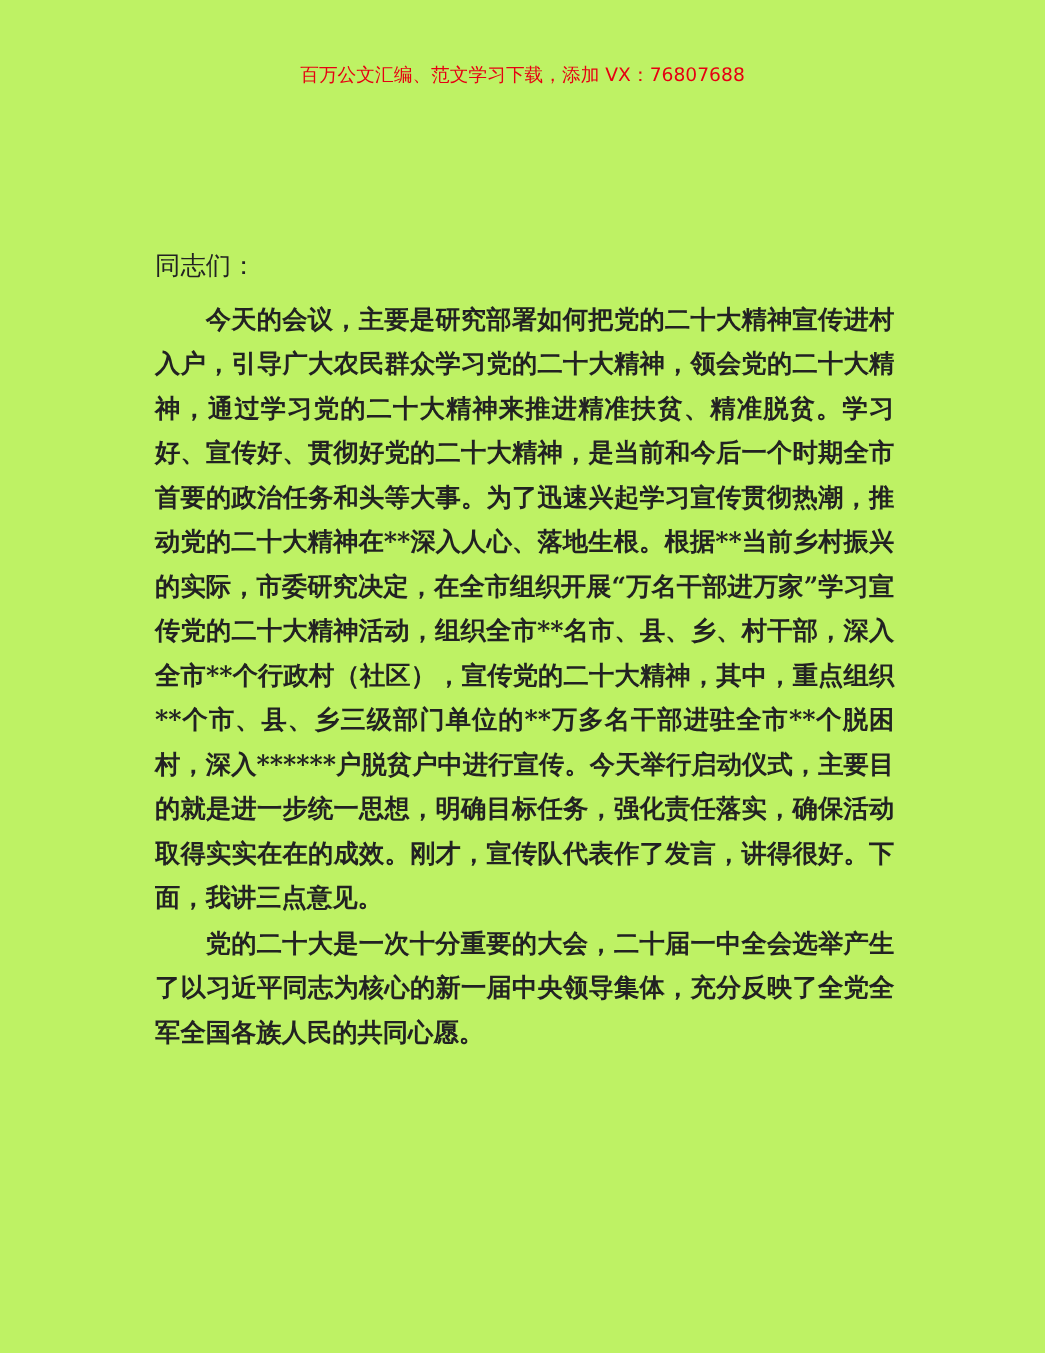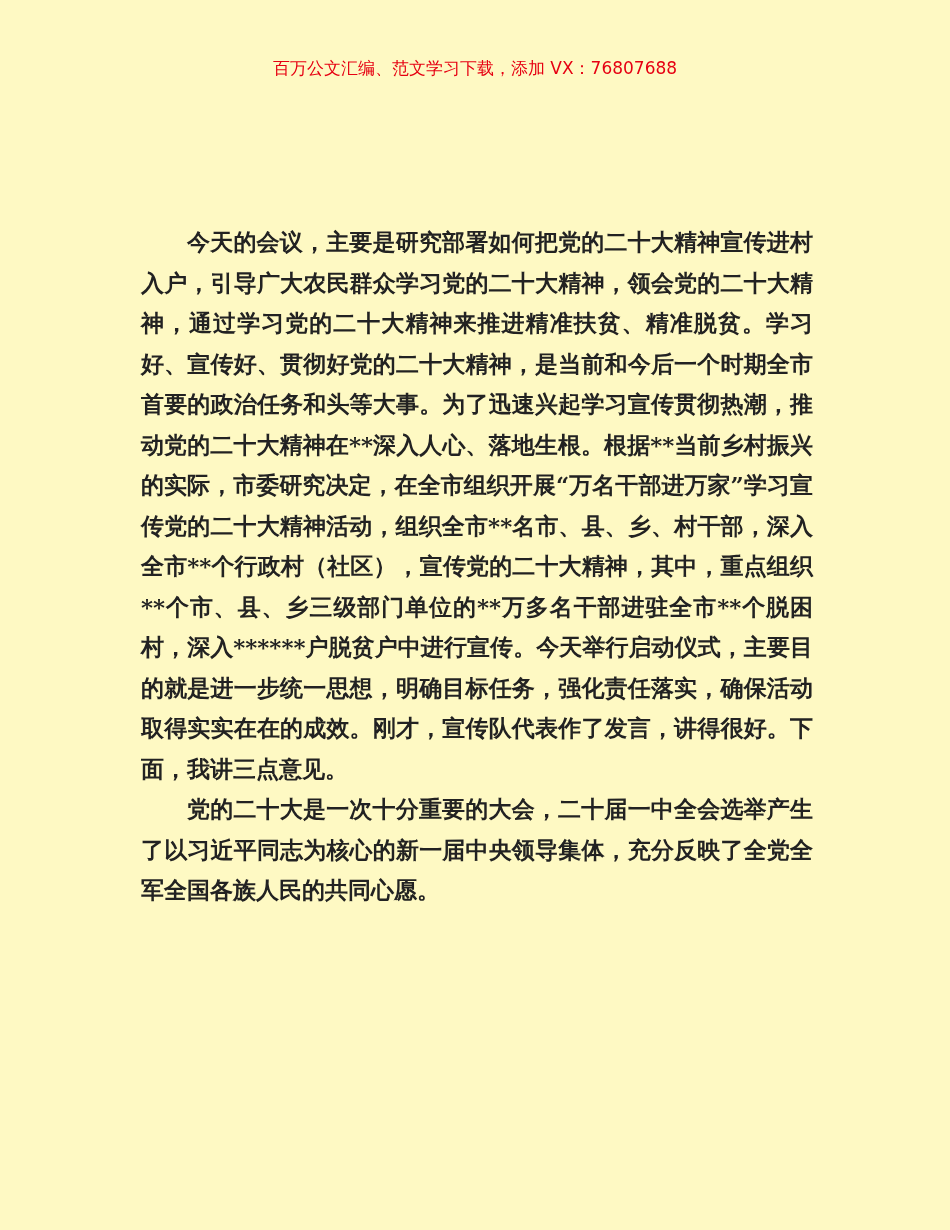--- a/index.html
+++ b/index.html
@@ -1,17 +1,17 @@
 <!DOCTYPE html>
 <html><head>
 <meta charset="utf-8">
 <style>
   html, body { margin: 0; padding: 0; background: #ffffff; }
   body { width: 950px; height: 1230px; position: relative; overflow: hidden; }
-  .page { position: absolute; left: 0; top: 0; width: 950px; height: 1230px; background: #fef9c3; }
+  .page { position: absolute; left: 0; top: 0; width: 950px; height: 1230px; background: #bef264; }
   .watermark {
     position: absolute; top: 57px; left: 0; width: 950px; text-align: center;
     color: #e60012; font-family: "DejaVu Sans", sans-serif; font-size: 17px; letter-spacing: 0px;
   }
   .title {
     position: absolute; top: 110px; left: 0; width: 950px; text-align: center;
     font-family: "DejaVu Sans", sans-serif; font-weight: bold; font-size: 31px; color: #000;
     letter-spacing: 1px;
   }
   .body {
@@ -22,16 +22,17 @@
   .salutation { margin-bottom: 8px !important; }
   .indent { text-indent: 2em; font-weight: bold; }
   .heading { font-family: "DejaVu Sans", sans-serif; font-weight: bold; color: #222; margin-top: 10px !important; margin-bottom: 6px !important; }
 </style>
 </head>
 <body>
 
 <div class="page">
   <div class="watermark">百万公文汇编、范文学习下载，添加 VX：76807688</div>
   <div class="body">
+    <p class="salutation">同志们：</p>
     <p class="indent">今天的会议，主要是研究部署如何把党的二十大精神宣传进村入户，引导广大农民群众学习党的二十大精神，领会党的二十大精神，通过学习党的二十大精神来推进精准扶贫、精准脱贫。学习好、宣传好、贯彻好党的二十大精神，是当前和今后一个时期全市首要的政治任务和头等大事。为了迅速兴起学习宣传贯彻热潮，推动党的二十大精神在**深入人心、落地生根。根据**当前乡村振兴的实际，市委研究决定，在全市组织开展“万名干部进万家”学习宣传党的二十大精神活动，组织全市**名市、县、乡、村干部，深入全市**个行政村（社区），宣传党的二十大精神，其中，重点组织**个市、县、乡三级部门单位的**万多名干部进驻全市**个脱困村，深入******户脱贫户中进行宣传。今天举行启动仪式，主要目的就是进一步统一思想，明确目标任务，强化责任落实，确保活动取得实实在在的成效。刚才，宣传队代表作了发言，讲得很好。下面，我讲三点意见。</p>
     <p class="indent">党的二十大是一次十分重要的大会，二十届一中全会选举产生了以习近平同志为核心的新一届中央领导集体，充分反映了全党全军全国各族人民的共同心愿。</p>
   </div>
 </div>
 
 </body></html>

